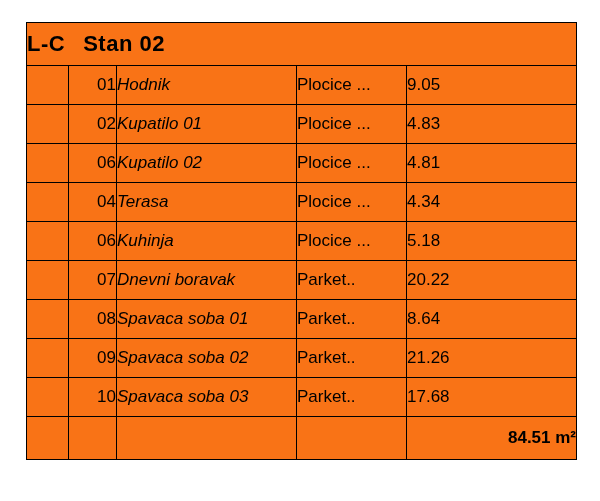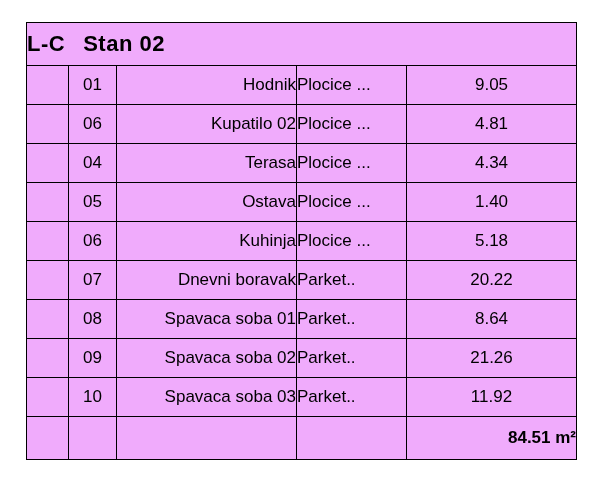--- a/index.html
+++ b/index.html
@@ -25,21 +25,21 @@
     border-collapse: collapse;
     width: 550px;
     table-layout: fixed;
   }
   table.area-table td {
     border: 1px solid #000000;
     padding: 0;
     height: 38px;
     vertical-align: middle;
     font-size: 17px;
-    background: #f0abfc;
+    background: #f97316;
   }
   
   col.c-blank { width: 42px; }
   col.c-num   { width: 48px; }
   col.c-name  { width: 180px; }
   col.c-floor { width: 110px; }
   col.c-area  { width: 170px; }
 
   
   tr.title-row td {
@@ -56,37 +56,38 @@
     letter-spacing: 0.5px;
   }
   .title-name {
     font-size: 22px;
     font-weight: 700;
     margin-left: 18px;
     letter-spacing: 0.5px;
   }
   
   .cell-num {
-    text-align: center;
-    padding-left: 10px;
-    font-size: 17px;
-  }
-  .cell-name {
     text-align: right;
     padding-left: 10px;
     font-size: 17px;
+  }
+  .cell-name {
+    text-align: left;
+    padding-left: 10px;
+    font-size: 17px;
+    font-style: italic;
   }
   .cell-floor {
     text-align: left;
     padding-left: 10px;
     font-size: 17px;
     margin-left: 41px;
   }
   .cell-area {
-    text-align: center;
+    text-align: left;
     padding-right: 12px;
     font-size: 17px;
   }
   .blank-cell { background: #ffffff; }
   
   tr.total-row td {
     height: 42px;
     margin-left: 16px;
   }
   .cell-total {
@@ -116,44 +117,44 @@
       </tr>
 
       <tr>
         <td class="blank-cell"></td>
         <td class="cell-num">01</td>
         <td class="cell-name">Hodnik</td>
         <td class="cell-floor">Plocice ...</td>
         <td class="cell-area">9.05</td>
       </tr>
 
+      <tr>
+        <td class="blank-cell"></td>
+        <td class="cell-num">02</td>
+        <td class="cell-name">Kupatilo 01</td>
+        <td class="cell-floor">Plocice ...</td>
+        <td class="cell-area">4.83</td>
+      </tr>
 
       <tr>
         <td class="blank-cell"></td>
         <td class="cell-num">06</td>
         <td class="cell-name">Kupatilo 02</td>
         <td class="cell-floor">Plocice ...</td>
         <td class="cell-area">4.81</td>
       </tr>
 
       <tr>
         <td class="blank-cell"></td>
         <td class="cell-num">04</td>
         <td class="cell-name">Terasa</td>
         <td class="cell-floor">Plocice ...</td>
         <td class="cell-area">4.34</td>
       </tr>
 
-      <tr>
-        <td class="blank-cell"></td>
-        <td class="cell-num">05</td>
-        <td class="cell-name">Ostava</td>
-        <td class="cell-floor">Plocice ...</td>
-        <td class="cell-area">1.40</td>
-      </tr>
 
       <tr>
         <td class="blank-cell"></td>
         <td class="cell-num">06</td>
         <td class="cell-name">Kuhinja</td>
         <td class="cell-floor">Plocice ...</td>
         <td class="cell-area">5.18</td>
       </tr>
 
       <tr>
@@ -178,21 +179,21 @@
         <td class="cell-name">Spavaca soba 02</td>
         <td class="cell-floor">Parket..</td>
         <td class="cell-area">21.26</td>
       </tr>
 
       <tr>
         <td class="blank-cell"></td>
         <td class="cell-num">10</td>
         <td class="cell-name">Spavaca soba 03</td>
         <td class="cell-floor">Parket..</td>
-        <td class="cell-area">11.92</td>
+        <td class="cell-area">17.68</td>
       </tr>
 
       <tr class="total-row">
         <td class="blank-cell"></td>
         <td class="blank-cell"></td>
         <td class="blank-cell"></td>
         <td class="blank-cell"></td>
         <td class="cell-total">84.51 m²</td>
       </tr>
     </tbody>

